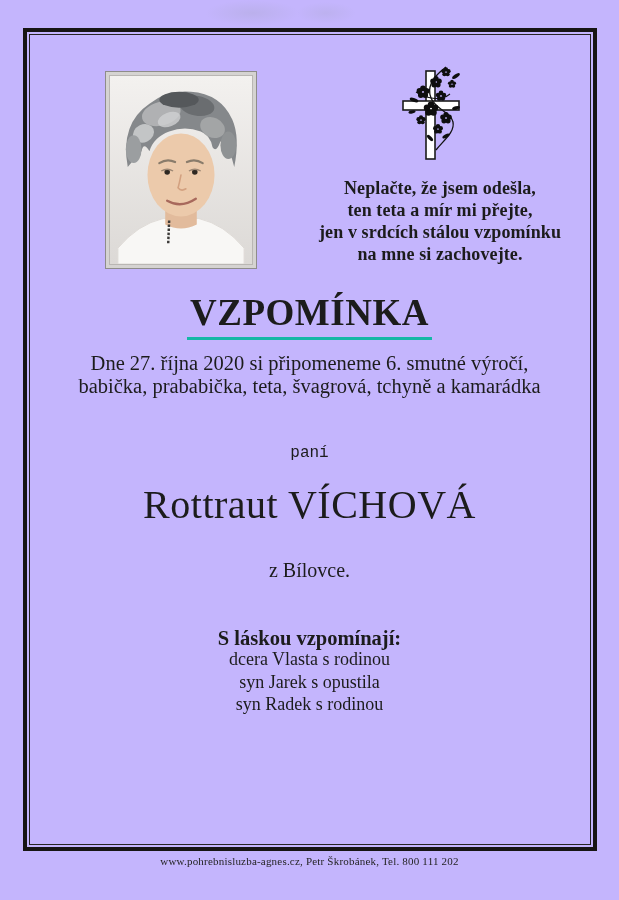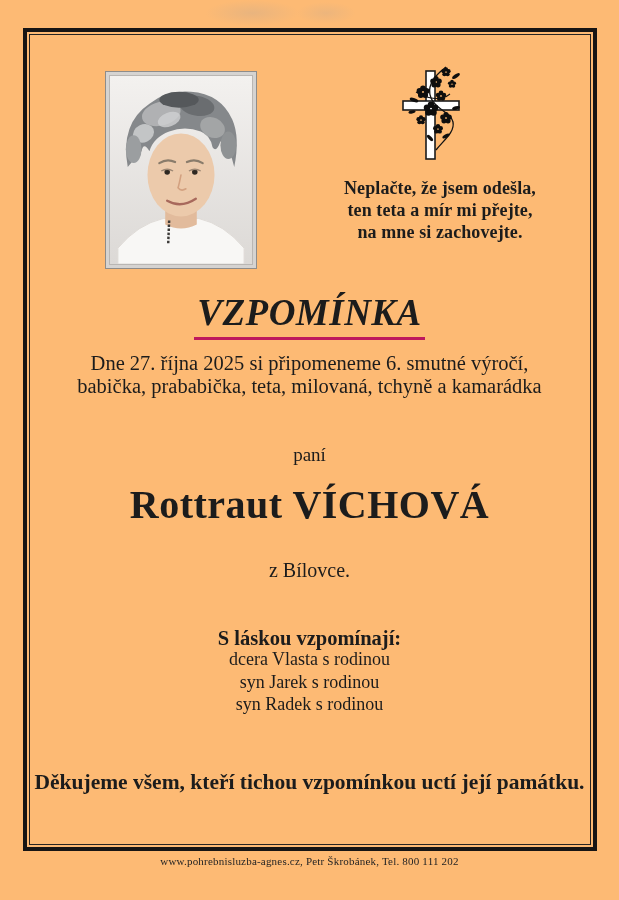--- a/index.html
+++ b/index.html
@@ -1,18 +1,18 @@
 <!DOCTYPE html>
 <html><head>
 <meta charset="utf-8">
 <style>
   html,body{margin:0;padding:0;background:#ffffff;}
   .page{
     position:relative;width:619px;height:900px;overflow:hidden;
-    background:#fdba74;color:#1c1c1c;
+    background:#c4b5fd;color:#1c1c1c;
     font-family:"Liberation Serif","DejaVu Serif",serif;
   }
   .abs{position:absolute;}
   .center{left:0;right:0;text-align:center;}
 
   
   .frame{position:absolute;left:23px;top:28px;width:566px;height:815px;border:4px solid #171514;}
   .frame-inner{position:absolute;left:2px;top:2px;right:2px;bottom:2px;border:1.5px solid #262422;}
 
   
@@ -28,25 +28,25 @@
 
   
   .cross{left:396px;top:62px;width:74px;height:104px;}
   .cross svg{display:block;width:100%;height:100%;}
 
   .poem{left:308px;top:177px;width:264px;text-align:center;
     font-weight:bold;font-size:18px;line-height:22px;letter-spacing:.1px;}
 
   .title-row{top:291px;}
   .title{display:inline-block;font-size:37px;font-weight:bold;letter-spacing:.5px;
-    border-bottom:3px solid #be185d;padding:0 3px 3px 3px;font-style:italic;}
+    border-bottom:3px solid #14b8a6;padding:0 3px 3px 3px;}
 
   .announcement{top:352px;font-size:20.5px;line-height:23px;}
-  .honorific{top:444px;font-size:19px;}
-  .name{top:481px;font-size:40px;font-weight:bold;letter-spacing:.5px;text-align:center;}
+  .honorific{top:444px;font-size:16px;font-family:Liberation Mono, monospace;}
+  .name{top:481px;font-size:40px;font-weight:normal;letter-spacing:.5px;text-align:center;}
   .origin{top:559px;font-size:20px;}
   .mourn-heading{top:627px;font-size:20.5px;font-weight:bold;}
   .mourners{top:648px;font-size:18px;line-height:22.5px;}
   .closing{top:770px;font-size:21.5px;font-weight:bold;}
   .footer{top:855px;font-size:11px;letter-spacing:.2px;color:#242424;}
 </style>
 </head>
 <body>
 
 <div class="page">
@@ -120,42 +120,42 @@
       <use href="#fl" transform="translate(50,56)"></use>
       <use href="#fl" transform="translate(42,67) scale(0.85)"></use>
       <use href="#fl" transform="translate(25,58) scale(0.8)"></use>
       <use href="#fl" transform="translate(56,22) scale(0.7)"></use>
     </svg>
   </div>
 
   <div class="abs poem">
     <div>Neplačte, že jsem odešla,</div>
     <div>ten teta a mír mi přejte,</div>
+    <div>jen v srdcích stálou vzpomínku</div>
     <div>na mne si zachovejte.</div>
   </div>
 
   <div class="abs center title-row">
     <span class="title">VZPOMÍNKA</span>
   </div>
 
   <div class="abs center announcement">
-    <div>Dne 27. října 2025 si připomeneme 6. smutné výročí,</div>
-    <div>babička, prababička, teta, milovaná, tchyně a kamarádka</div>
+    <div>Dne 27. října 2020 si připomeneme 6. smutné výročí,</div>
+    <div>babička, prababička, teta, švagrová, tchyně a kamarádka</div>
   </div>
 
   <div class="abs center honorific">paní</div>
 
   <div class="abs center name">Rottraut VÍCHOVÁ</div>
 
   <div class="abs center mourn-heading">S láskou vzpomínají:</div>
 
   <div class="abs center origin">z Bílovce.</div>
   <div class="abs center mourners">
     <div>dcera Vlasta s rodinou</div>
-    <div>syn Jarek s rodinou</div>
+    <div>syn Jarek s opustila</div>
     <div>syn Radek s rodinou</div>
   </div>
 
-  <div class="abs center closing">Děkujeme všem, kteří tichou vzpomínkou uctí její památku.</div>
 
   <div class="abs center footer">www.pohrebnisluzba-agnes.cz, Petr Škrobánek, Tel. 800 111 202</div>
 
 </div>
 
 </body></html>

